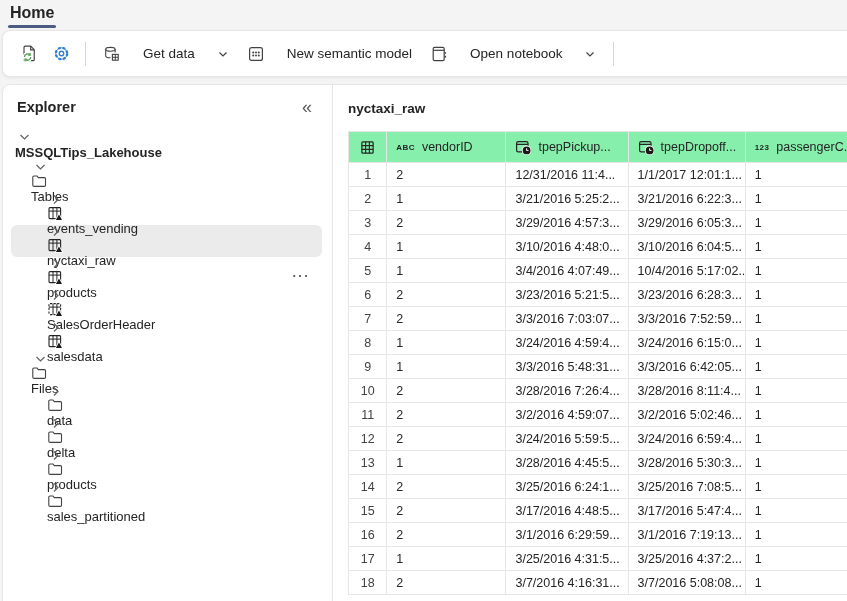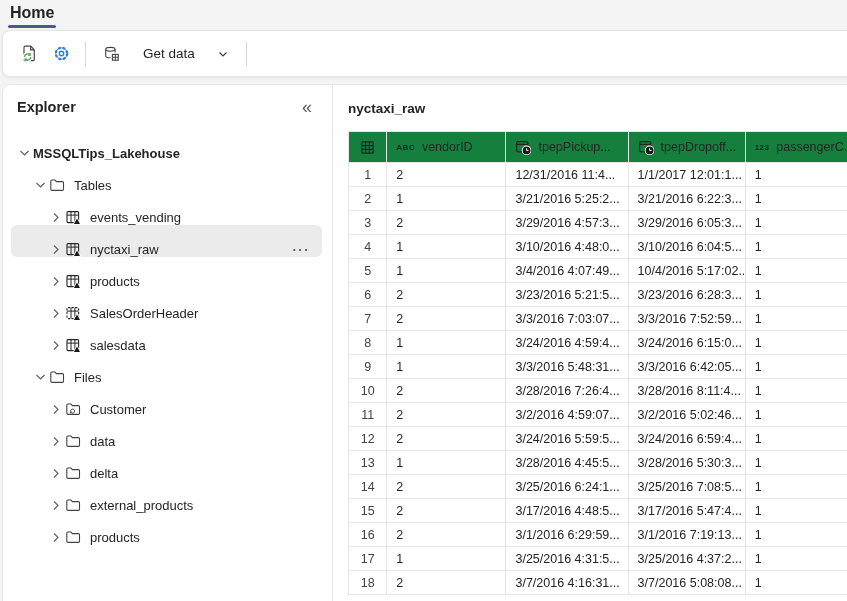--- a/index.html
+++ b/index.html
@@ -31,22 +31,22 @@
     display:flex; overflow:hidden; }
 
   
   .explorer { width:329px; flex:0 0 329px; display:flex; flex-direction:column; }
   .explorer-header { height:44px; display:flex; align-items:center;
     justify-content:space-between; padding:0 16px 0 14px; }
   .explorer-title { font-size:14.5px; font-weight:700; }
   .collapse-btn { font-size:18px; color:#5c5c5c; cursor:pointer; line-height:1;
     padding:2px 4px; border-radius:4px; }
   .tree { flex:1; overflow:hidden; }
-  .tree-row { height:32px; display:flex; align-items:flex-end; margin:0 10px 0 8px;
-    border-radius:6px; font-size:13px; color:#242424; cursor:pointer; }
+  .tree-row { height:32px; display:flex; align-items:flex-start; margin:0 10px 0 8px;
+    border-radius:6px; font-size:13px; color:#242424; cursor:pointer;flex-direction:column; }
   .tree-row.selected { background:#ebebeb; }
   .tree-row.bold .lbl { font-weight:700; }
   .tree-row.lvl0 { padding-left:4px; }
   .tree-row.lvl1 { padding-left:20px; }
   .tree-row.lvl2 { padding-left:36px; }
   .chev { width:18px; height:16px; display:flex; align-items:center; justify-content:center; }
   .tree-ic { width:20px; height:16px; display:flex; align-items:center; margin-right:5px; }
   .lbl { white-space:nowrap; }
   .more { margin-left:auto; padding-right:12px; color:#5c5c5c; font-size:13px;
     letter-spacing:1.5px; font-weight:700; }
@@ -54,21 +54,21 @@
   .v-divider { width:1px; background:#e6e6e6; flex:0 0 1px; }
 
   
   .content { flex:1; overflow:hidden; padding:16px 0 0 15px; }
   .content-title { font-size:13.5px; font-weight:700; margin-bottom:15px; }
   .grid-wrap { overflow:hidden; }
   table { border-collapse:collapse; table-layout:fixed; width:640px;
     font-size:12.5px; }
   th, td { border:1px solid #e6e6e6; overflow:hidden; white-space:nowrap; }
   th { height:31px; font-weight:400; text-align:left; padding:0 6px 0 9px;
-    background:#15803d; cursor:pointer; }
+    background:#86efac; cursor:pointer; }
   th .hdr-inner { display:flex; align-items:center; gap:7px; }
   td { height:24px; padding:0 6px 0 9px; color:#242424; }
   .c0 { width:38px; }
   .c1 { width:118px; }
   .c2 { width:121px; }
   .c3 { width:116px; }
   .c4 { width:240px; }
   td.c0 { text-align:center; color:#424242; padding:0 2px; }
   th.c0 { padding:0; }
   th.c0 .hdr-inner { justify-content:center; }
@@ -119,20 +119,49 @@
         <path d="M9.4 12.3h5.8M12.3 9.4v5.8" stroke="#424242" stroke-width="1"></path>
       </svg>
     </span>
     <span>Get data</span>
     <span class="ic">
       <svg width="12" height="12" viewBox="0 0 12 12">
           <path d="M2.5 4.5 6 8l3.5-3.5" fill="none" stroke="#424242" stroke-width="1.2"></path>
         </svg>
     </span>
   </div>
+  <div class="tb-btn">
+    <span class="ic">
+      <svg width="18" height="18" viewBox="0 0 18 18">
+        <rect x="2.6" y="2.6" width="12.8" height="12.8" rx="2" fill="none" stroke="#424242" stroke-width="1.2"></rect>
+        <circle cx="6.2" cy="7.4" r="1" fill="#424242"></circle>
+          <circle cx="9" cy="7.4" r="1" fill="#424242"></circle>
+          <circle cx="11.8" cy="7.4" r="1" fill="#424242"></circle>
+        <circle cx="6.2" cy="10.6" r="1" fill="#424242"></circle>
+          <circle cx="9" cy="10.6" r="1" fill="#424242"></circle>
+          <circle cx="11.8" cy="10.6" r="1" fill="#424242"></circle>
+      </svg>
+    </span>
+    <span>New semantic model</span>
+  </div>
+  <div class="tb-btn">
+    <span class="ic">
+      <svg width="18" height="18" viewBox="0 0 18 18">
+        <rect x="3.2" y="2.4" width="11" height="13.2" rx="1.4" fill="none" stroke="#424242" stroke-width="1.2"></rect>
+        <path d="M3.2 5.3h11" stroke="#424242" stroke-width="1.2"></path>
+        <path d="M15.4 7.2v1.6M15.4 10.8v1.6" stroke="#424242" stroke-width="1.4"></path>
+      </svg>
+    </span>
+    <span>Open notebook</span>
+    <span class="ic">
+      <svg width="12" height="12" viewBox="0 0 12 12">
+          <path d="M2.5 4.5 6 8l3.5-3.5" fill="none" stroke="#424242" stroke-width="1.2"></path>
+        </svg>
+    </span>
+  </div>
   <div class="tb-divider"></div>
 </div>
 
 <div class="panel">
   <div class="explorer">
     <div class="explorer-header">
       <span class="explorer-title">Explorer</span>
       <span class="collapse-btn">«</span>
     </div>
     <div class="tree">
@@ -253,77 +282,62 @@
         </div>
         <div class="tree-row lvl2">
           <span class="chev">
             <svg width="12" height="12" viewBox="0 0 12 12">
               <path d="M4 2.5 8 6.5 4 10.5" fill="none" stroke="#616161" stroke-width="1.2"></path>
             </svg>
           </span>
           <span class="tree-ic">
             <svg width="16" height="16" viewBox="0 0 16 16">
               <path d="M1.8 4.2c0-.7.5-1.2 1.2-1.2h3l1.3 1.6h6a1.2 1.2 0 0 1 1.2 1.2v6.4a1.2 1.2 0 0 1-1.2 1.2H3a1.2 1.2 0 0 1-1.2-1.2z" fill="none" stroke="#424242" stroke-width="1.1"></path>
-              <path d="M5.6 10.1a2 2 0 1 1 .6 1.4" fill="none" stroke="#424242" stroke-width="1"></path>
-              <path d="M5.3 12.2v-1.4h1.4" fill="none" stroke="#424242" stroke-width="1"></path>
-            </svg>
-          </span>
-          <span class="lbl">Customer</span>
+            </svg>
+          </span>
+          <span class="lbl">data</span>
         </div>
         <div class="tree-row lvl2">
           <span class="chev">
             <svg width="12" height="12" viewBox="0 0 12 12">
               <path d="M4 2.5 8 6.5 4 10.5" fill="none" stroke="#616161" stroke-width="1.2"></path>
             </svg>
           </span>
           <span class="tree-ic">
             <svg width="16" height="16" viewBox="0 0 16 16">
               <path d="M1.8 4.2c0-.7.5-1.2 1.2-1.2h3l1.3 1.6h6a1.2 1.2 0 0 1 1.2 1.2v6.4a1.2 1.2 0 0 1-1.2 1.2H3a1.2 1.2 0 0 1-1.2-1.2z" fill="none" stroke="#424242" stroke-width="1.1"></path>
             </svg>
           </span>
-          <span class="lbl">data</span>
+          <span class="lbl">delta</span>
         </div>
         <div class="tree-row lvl2">
           <span class="chev">
             <svg width="12" height="12" viewBox="0 0 12 12">
               <path d="M4 2.5 8 6.5 4 10.5" fill="none" stroke="#616161" stroke-width="1.2"></path>
             </svg>
           </span>
           <span class="tree-ic">
             <svg width="16" height="16" viewBox="0 0 16 16">
               <path d="M1.8 4.2c0-.7.5-1.2 1.2-1.2h3l1.3 1.6h6a1.2 1.2 0 0 1 1.2 1.2v6.4a1.2 1.2 0 0 1-1.2 1.2H3a1.2 1.2 0 0 1-1.2-1.2z" fill="none" stroke="#424242" stroke-width="1.1"></path>
             </svg>
           </span>
-          <span class="lbl">delta</span>
+          <span class="lbl">products</span>
         </div>
         <div class="tree-row lvl2">
           <span class="chev">
             <svg width="12" height="12" viewBox="0 0 12 12">
               <path d="M4 2.5 8 6.5 4 10.5" fill="none" stroke="#616161" stroke-width="1.2"></path>
             </svg>
           </span>
           <span class="tree-ic">
             <svg width="16" height="16" viewBox="0 0 16 16">
               <path d="M1.8 4.2c0-.7.5-1.2 1.2-1.2h3l1.3 1.6h6a1.2 1.2 0 0 1 1.2 1.2v6.4a1.2 1.2 0 0 1-1.2 1.2H3a1.2 1.2 0 0 1-1.2-1.2z" fill="none" stroke="#424242" stroke-width="1.1"></path>
             </svg>
           </span>
-          <span class="lbl">external_products</span>
-        </div>
-        <div class="tree-row lvl2">
-          <span class="chev">
-            <svg width="12" height="12" viewBox="0 0 12 12">
-              <path d="M4 2.5 8 6.5 4 10.5" fill="none" stroke="#616161" stroke-width="1.2"></path>
-            </svg>
-          </span>
-          <span class="tree-ic">
-            <svg width="16" height="16" viewBox="0 0 16 16">
-              <path d="M1.8 4.2c0-.7.5-1.2 1.2-1.2h3l1.3 1.6h6a1.2 1.2 0 0 1 1.2 1.2v6.4a1.2 1.2 0 0 1-1.2 1.2H3a1.2 1.2 0 0 1-1.2-1.2z" fill="none" stroke="#424242" stroke-width="1.1"></path>
-            </svg>
-          </span>
-          <span class="lbl">products</span>
+          <span class="lbl">sales_partitioned</span>
         </div>
       </div>
   </div>
   <div class="v-divider"></div>
   <div class="content">
     <div class="content-title">nyctaxi_raw</div>
     <div class="grid-wrap">
       <table>
         <thead>
             <tr>

